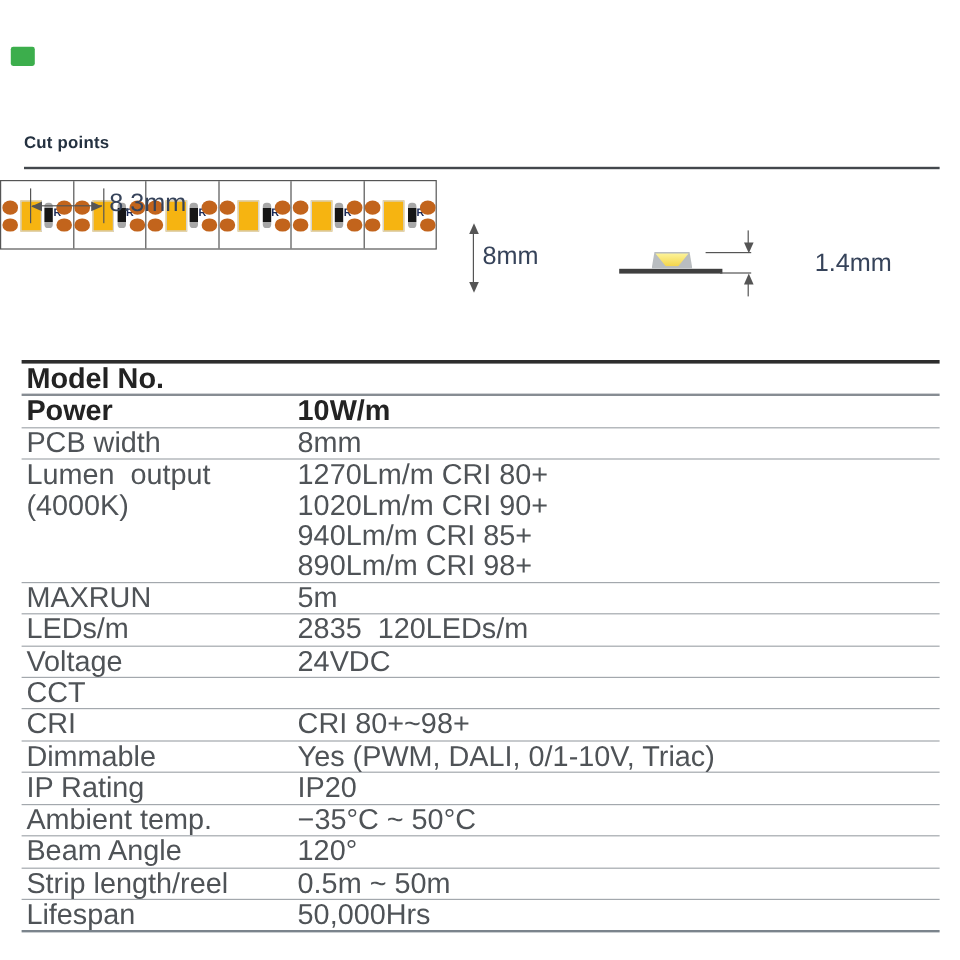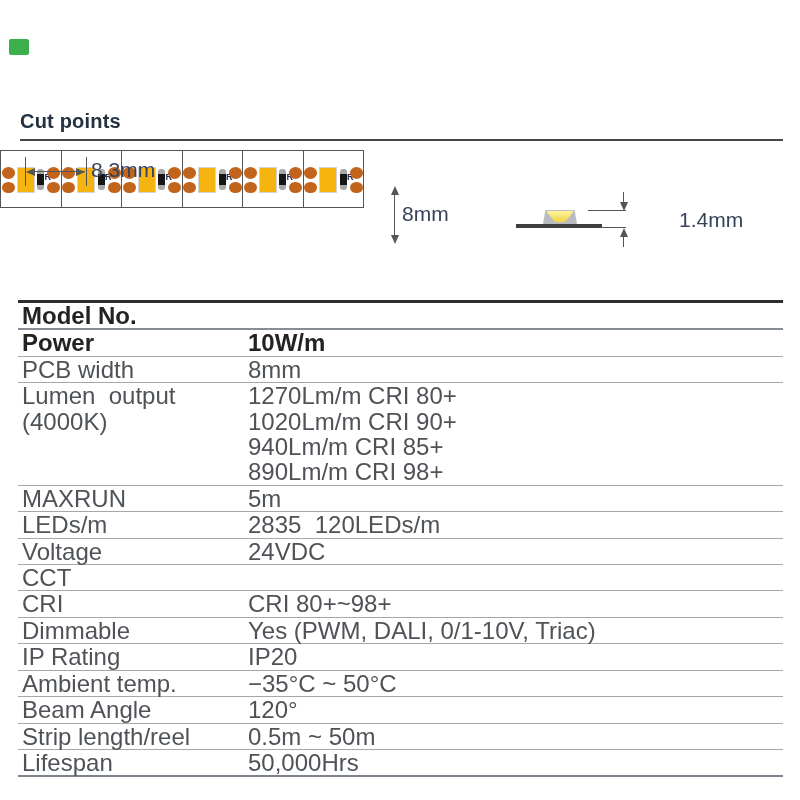--- a/index.html
+++ b/index.html
@@ -3,21 +3,21 @@
 <meta charset="utf-8">
 <style>
   html,body{margin:0;padding:0;background:#fff;width:800px;height:800px;overflow:hidden;
     font-family:"Liberation Sans","DejaVu Sans",sans-serif;}
   .abs{position:absolute;}
 
   
   .marker{left:9px;top:39px;width:20px;height:16px;background:var(--marker,#3cae4c);border-radius:2px;}
 
   
-  .heading{left:20px;top:110px;font-size:20px;font-weight:700;color:#243140;letter-spacing:.2px;}
+  .heading{left:20px;top:110px;font-size:14px;font-weight:700;color:#243140;letter-spacing:.2px;}
   .heading-rule{left:20px;top:139px;width:763px;height:2px;background:#43484d;}
 
   
   .diagram{left:0;top:150px;width:800px;height:120px;}
 
   
   .strip{left:25px;top:36px;width:364px;height:58px;border:1px solid #555;display:flex;box-sizing:border-box;}
   .seg{flex:1;position:relative;}
   .seg + .seg{border-left:1px solid #555;}
   .pad{position:absolute;width:13px;height:11.5px;border-radius:50%;background:var(--pad,#c2641c);}

